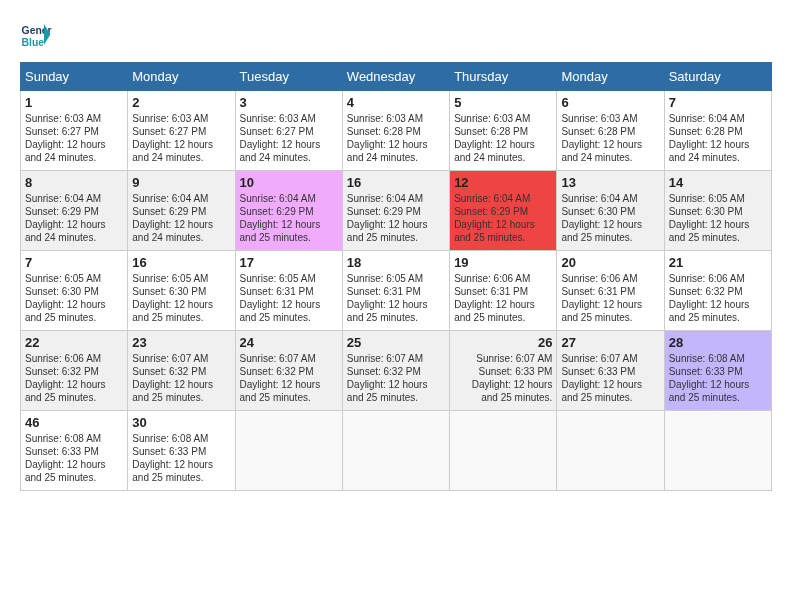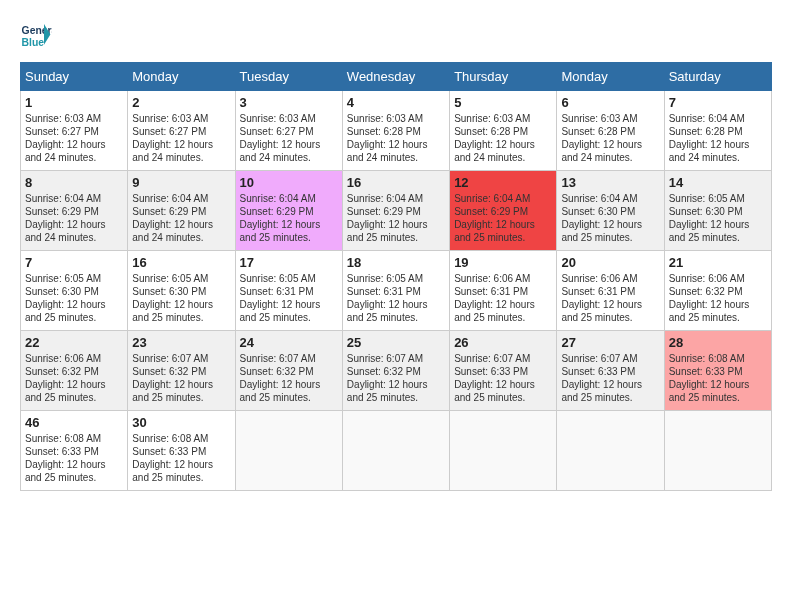--- a/index.html
+++ b/index.html
@@ -309,37 +309,37 @@
         </div>
       </td>
         <td style="background-color: rgb(240, 240, 240);">
         <span class="day-number">25</span>
         <div class="day-info">
           <span>Sunrise: 6:07 AM</span><br>
           <span>Sunset: 6:32 PM</span><br>
           <span>Daylight: 12 hours and 25 minutes.</span>
         </div>
       </td>
-        <td style="background-color: rgb(240, 240, 240);">
+        <td style="background-color: rgb(240, 240, 240); text-align: right;">
         <span class="day-number">26</span>
         <div class="day-info">
           <span>Sunrise: 6:07 AM</span><br>
           <span>Sunset: 6:33 PM</span><br>
           <span>Daylight: 12 hours and 25 minutes.</span>
         </div>
       </td>
         <td style="background-color: rgb(240, 240, 240);">
         <span class="day-number">27</span>
         <div class="day-info">
           <span>Sunrise: 6:07 AM</span><br>
           <span>Sunset: 6:33 PM</span><br>
           <span>Daylight: 12 hours and 25 minutes.</span>
         </div>
       </td>
-        <td style="background-color: #fca5a5;">
+        <td style="background-color: #c4b5fd;">
         <span class="day-number">28</span>
         <div class="day-info">
           <span>Sunrise: 6:08 AM</span><br>
           <span>Sunset: 6:33 PM</span><br>
           <span>Daylight: 12 hours and 25 minutes.</span>
         </div>
       </td>
       </tr>
       <tr>
         <td>

